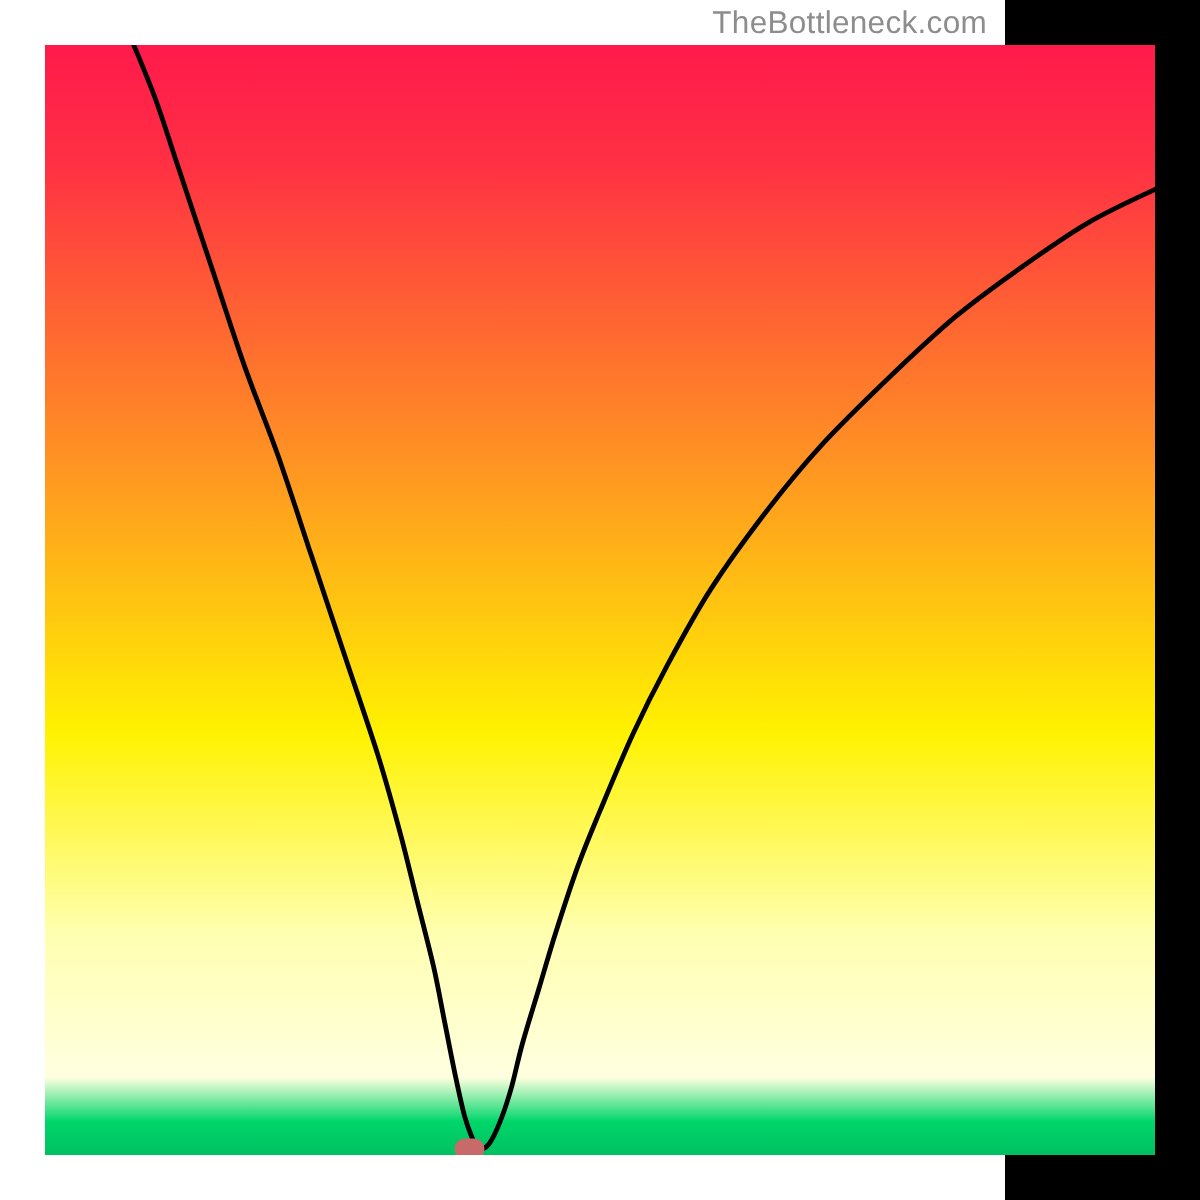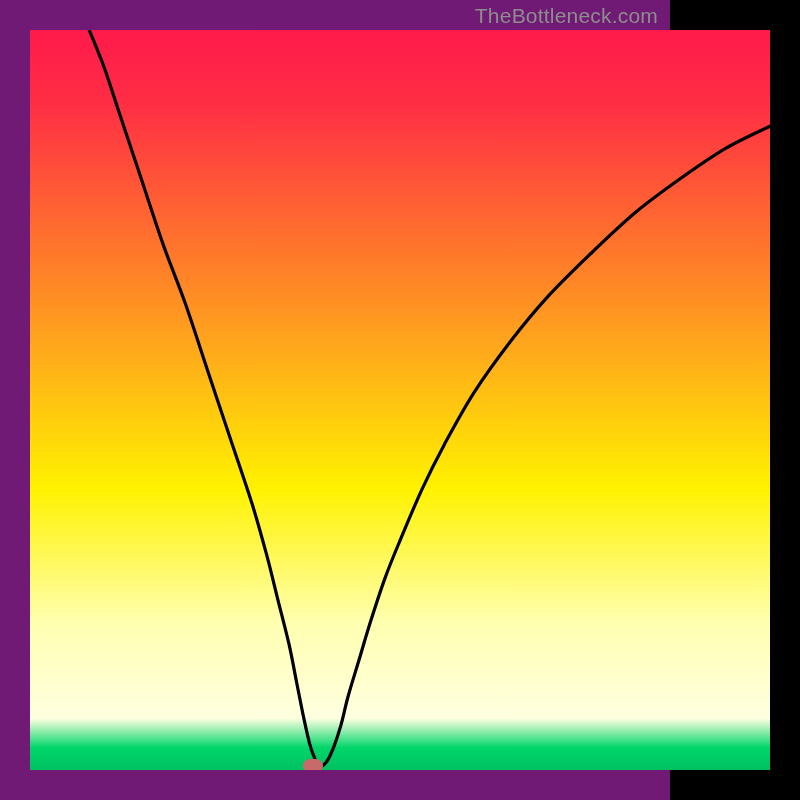--- a/index.html
+++ b/index.html
@@ -7,21 +7,21 @@
     padding: 0;
     width: 800px;
     height: 800px;
     background: #000;
     overflow: hidden;
   }
   .stage {
     position: relative;
     width: 670px;
     height: 800px;
-    background: #701a75;
+    background: #ffffff;
   }
   .plot {
     position: absolute;
     left: 30px;
     top: 30px;
     width: 740px;
     height: 740px;
     overflow: hidden;
   }
   .gradient {

